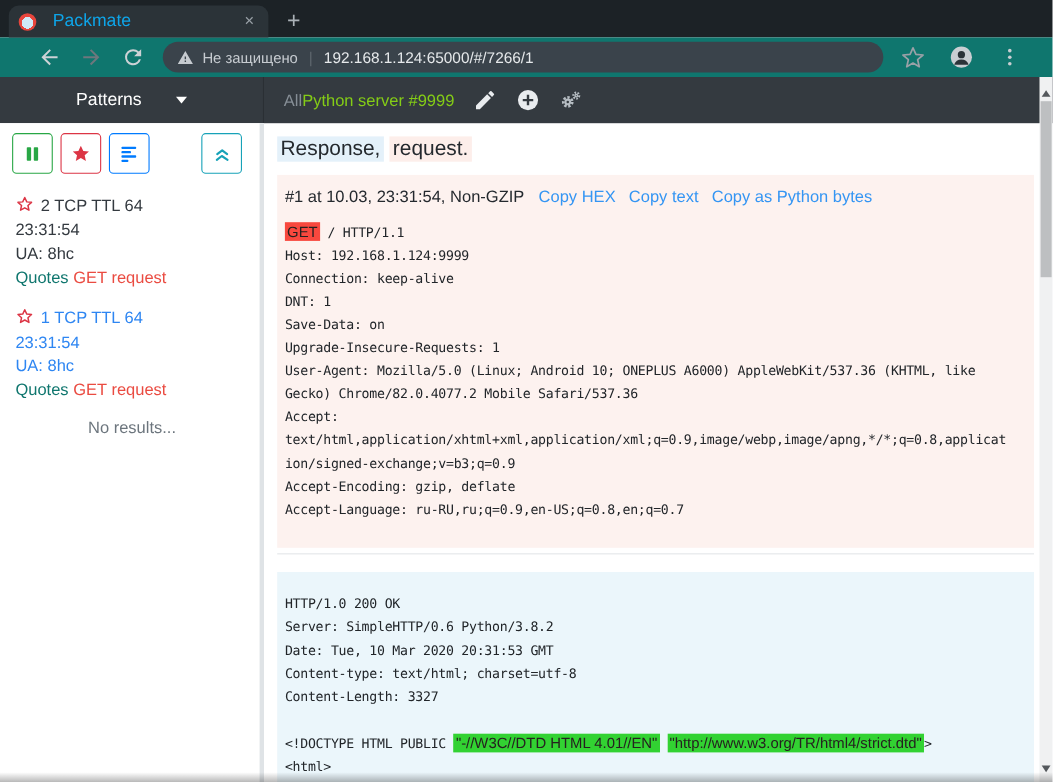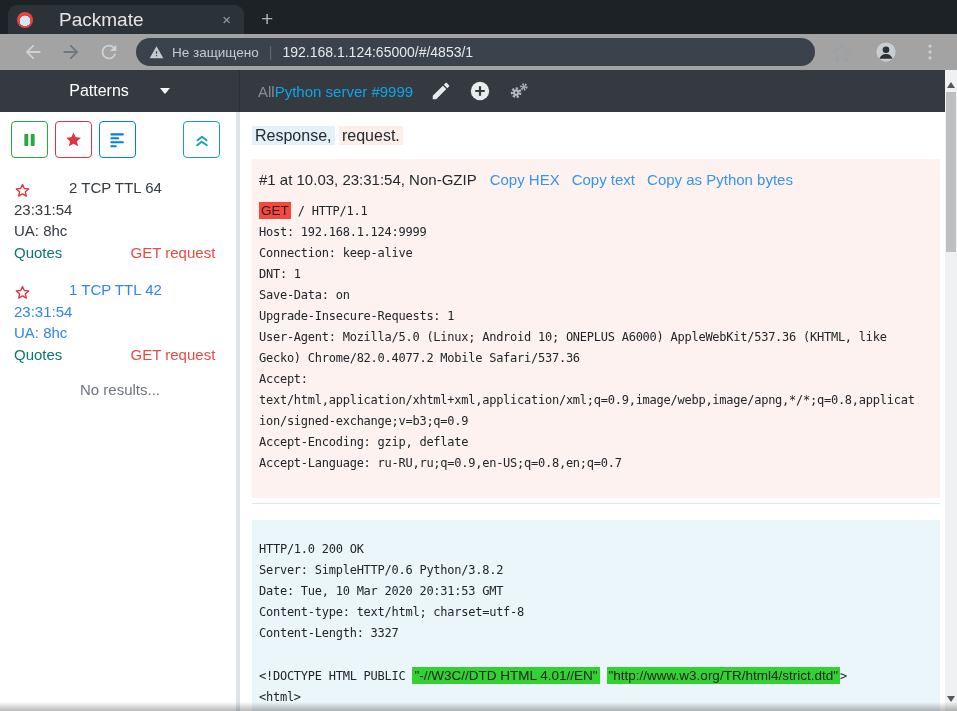--- a/index.html
+++ b/index.html
@@ -5,68 +5,68 @@
   * { box-sizing: border-box; margin: 0; padding: 0; }
   html,body { width:957px; height:711px; overflow:hidden; }
   body { font-family:"Liberation Sans",sans-serif; background:#fff; position:relative; }
 
   
   .tabstrip { height:34px; background:#1c2226; display:flex; align-items:flex-end; }
   .tab { margin-left:8px; width:236px; height:29px; background:#2b3338; border-radius:9px 9px 0 0;
          display:flex; align-items:center; padding:0 9px; }
   .favicon { width:16px; height:16px; border-radius:50%; flex:0 0 16px;
              background:radial-gradient(circle at 50% 55%, #cfe9f7 0 44%, #e8453c 45% 100%); }
-  .tab-title { flex:1; color:#e5e5e5; font-size:19px; margin-left:26px; white-space:nowrap; overflow:hidden; }
+  .tab-title { flex:1; color:#0ea5e9; font-size:16px; margin-left:15px; white-space:nowrap; overflow:hidden; }
   .tab-close { color:#9aa2a8; font-size:15px; line-height:15px; padding:1px 4px; }
   .newtab { color:#aab1b6; font-size:21px; font-weight:300; margin:0 0 5px 17px; line-height:20px; }
 
-  .toolbar { height:36px; background:#a3a3a3; display:flex; align-items:center; padding:0 14px; }
+  .toolbar { height:36px; background:#0f766e; display:flex; align-items:center; padding:0 26px; }
   .tbico { width:22px; height:22px; margin:0 8px; flex:0 0 auto; }
   .urlbar { flex:1; height:28px; margin:0 8px; background:#3a434b; border-radius:14px;
             display:flex; align-items:center; padding:0 13px; min-width:0; }
   .sec-label { color:#c6cbd0; font-size:13.5px; margin:0 10px 0 8px; }
   .url-div { color:#5d666d; font-size:14px; margin-right:10px; }
   .url-text { color:#e6e9eb; font-size:14px; white-space:nowrap; }
 
   
   .appheader { height:42px; background:#343a40; display:flex; align-items:center; color:#fff; }
   .patterns-zone { width:240px; display:flex; justify-content:center; align-items:center;
                    border-right:1px solid rgba(0,0,0,.18); height:100%;gap:24px; }
   .patterns-zone span { font-size:16px; color:#fff; }
   .caret { width:0; height:0; border:5px solid transparent; border-top:6px solid #fff; margin:5px 0 0 7px; }
   .nav { flex:1; display:flex; align-items:center; padding-left:18px; height:100%; }
   .nav-all { color:#868e96; font-size:15px; }
-  .nav-stream { color:#0ea5e9; font-size:15px; }
+  .nav-stream { color:#84cc16; font-size:15px; }
   .nav .tbico { margin:0 0 0 17px; }
   .gears { margin-left:auto; margin-right:22px; }
 
   
   .page { display:flex; height:599px; }
   aside { width:240px; background:#fff; position:relative; flex:0 0 240px; }
   aside::after { content:''; position:absolute; right:0; top:0; bottom:0; width:4px; background:#dfe3e6; }
 
   .side-toolbar { padding:9px 11px 8px; display:flex; gap:7px; align-items:center; }
   .btn { width:37px; height:37px; border:1px solid; border-radius:4px; background:#fff;
          display:flex; align-items:center; justify-content:center; flex:0 0 auto; }
   .btn.b-pause { border-color:#28a745; }
   .btn.b-fav   { border-color:#dc3545; }
   .btn.b-list  { border-color:#007bff; }
   .btn.b-coll  { border-color:#17a2b8; margin-left:auto; margin-right:9px; }
 
   .streams { padding:11px 14px 0; font-size:15px; }
   .stream { margin-bottom:16px; color:#343a40; }
-  .stream .srow { line-height:21.5px; display:flex; align-items:flex-end;gap:32px; }
+  .stream .srow { line-height:21.5px; display:flex; align-items:flex-start; }
   .stream .srow svg { margin-right:6px; flex:0 0 auto; }
   .stream.selected .stream-txt { color:#2e86f2; }
   .tag-green { color:#0f766e; }
   .tag-red { color:#ea4b41; }
   .no-results { text-align:center; color:#6c757d; font-size:15px; margin-top:13px; }
 
   main { flex:1; padding:11px 17px 0 12px; overflow:hidden; min-width:0; }
-  .summary { font-size:16px; color:#24292e; line-height:21px; margin:2px 0 13px; }
+  .summary { font-size:19px; color:#24292e; line-height:21px; margin:2px 0 13px; }
   .summary mark { padding:1px 3px; color:#24292e; }
   .sum-response { background:#e4f1fa; }
   .sum-request  { background:#fdeeea; }
 
   .packet { padding:10px 7px 24px; }
   .packet.request  { background:#fdf2ef; }
   .packet.response { background:#ebf6fb; }
   .phead { font-size:15px; color:#24292e; margin:0 0 2px; line-height:22px; }
   .ptitle { margin-right:13px; }
   .plink { color:#3495f3; margin-right:12px; cursor:pointer; text-decoration:none; }
@@ -108,21 +108,21 @@
       </svg>
     <svg class="tbico" viewBox="0 0 24 24">
       <path fill="#cdd2d6" d="M17.65 6.35A7.95 7.95 0 0 0 12 4a8 8 0 1 0 7.73 10h-2.08A6 6 0 1 1 12 6c1.66 0 3.14.69 4.22 1.78L13 11h7V4l-2.35 2.35z"></path>
       </svg>
     <div class="urlbar">
       <svg width="15" height="15" viewBox="0 0 24 24">
         <path fill="#c6cbd0" d="M1 21h22L12 2 1 21zm12-3h-2v-2h2v2zm0-4h-2v-4h2v4z"></path>
         </svg>
       <span class="sec-label">Не защищено</span>
       <span class="url-div">|</span>
-      <span class="url-text">192.168.1.124:65000/#/4853/1</span>
+      <span class="url-text">192.168.1.124:65000/#/7266/1</span>
     </div>
     <svg class="tbico" viewBox="0 0 24 24" style="margin-right:14px">
       <path fill="none" stroke="#9aa1a7" stroke-width="1.7" stroke-linejoin="round" d="M12 17.8l-6.2 3.7 1.6-7L2 9.8l7.1-.6L12 2.7l2.9 6.5 7.1.6-5.4 4.7 1.6 7z"></path>
       </svg>
     <svg class="tbico" viewBox="0 0 24 24" style="margin-right:14px">
       <circle cx="12" cy="12" r="10.5" fill="#c9ced2"></circle>
       <circle cx="12" cy="9.5" r="3.6" fill="#2b3338"></circle>
       <path d="M4.8 19.4a7.6 7.6 0 0 1 14.4 0z" fill="#2b3338"></path>
       </svg>
     <svg class="tbico" viewBox="0 0 24 24" style="margin-right:2px">
@@ -202,21 +202,21 @@
           </div>
           <div class="srow stream-txt">23:31:54</div>
           <div class="srow stream-txt">UA: 8hc</div>
           <div class="srow"><span class="tag-green">Quotes</span>&nbsp;<span class="tag-red">GET request</span></div>
         </div>
         <div class="stream selected">
           <div class="srow">
   <svg width="17" height="17" viewBox="0 0 24 24">
     <path fill="none" stroke="#dc3545" stroke-width="1.9" stroke-linejoin="round" d="M12 3.6l2.6 5.6 6.1.6-4.6 4.1 1.3 6-5.4-3.1-5.4 3.1 1.3-6-4.6-4.1 6.1-.6z"></path>
   </svg>
-<span class="stream-txt">1 TCP TTL 42</span>
+<span class="stream-txt">1 TCP TTL 64</span>
           </div>
           <div class="srow stream-txt">23:31:54</div>
           <div class="srow stream-txt">UA: 8hc</div>
           <div class="srow"><span class="tag-green">Quotes</span>&nbsp;<span class="tag-red">GET request</span></div>
         </div>
       </div>
     <div class="no-results">No results...</div>
   </aside>
 
   <main>

